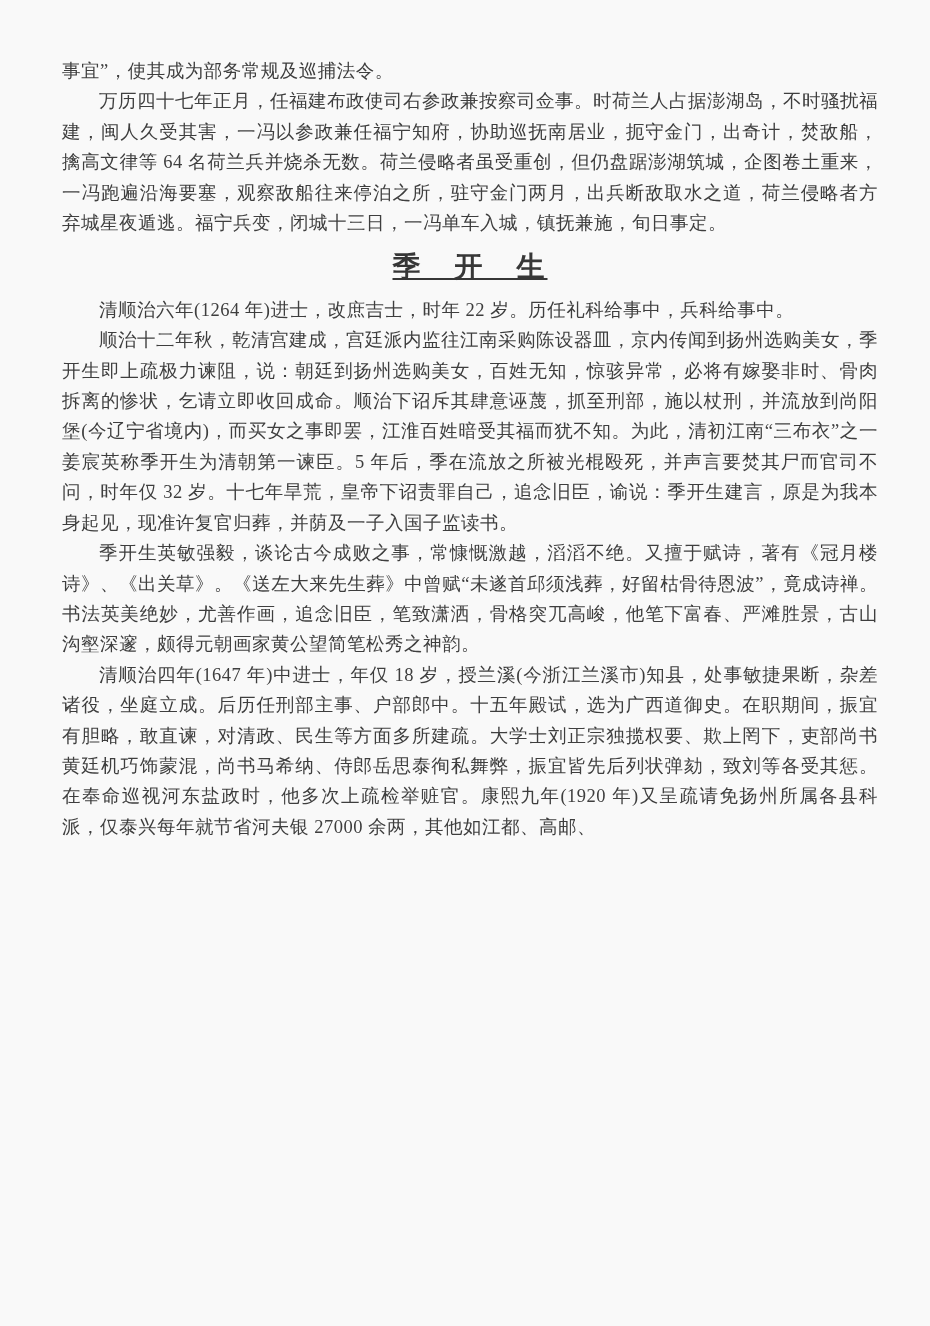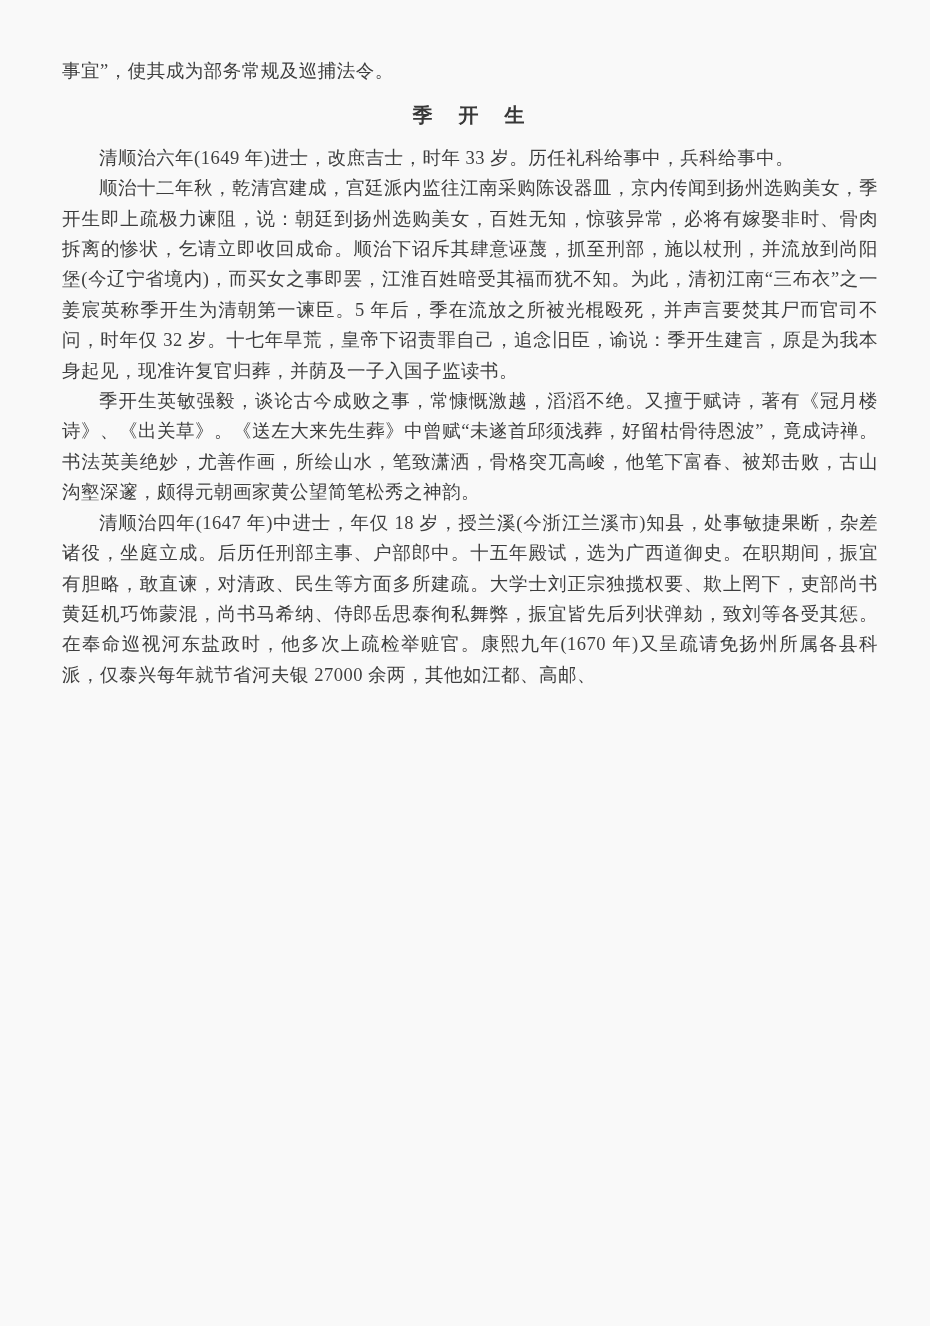--- a/index.html
+++ b/index.html
@@ -28,29 +28,31 @@
     margin: 0;
     text-indent: 2em;
   }
   .para.no-indent {
     text-indent: 0;
   }
   .section-heading {
     margin: 14px 0 12px 0;
     text-align: center;
     text-indent: 0;
-    font-size: 20px;
+    font-size: 28px;
     font-weight: bold;
     letter-spacing: 3px;
     color: #333333;
+    text-decoration: underline;
   }
 </style>
 </head>
 <body>
 
 <div class="page">
   <p class="para no-indent">事宜”，使其成为部务常规及巡捕法令。</p>
+  <p class="para">万历四十七年正月，任福建布政使司右参政兼按察司佥事。时荷兰人占据澎湖岛，不时骚扰福建，闽人久受其害，一冯以参政兼任福宁知府，协助巡抚南居业，扼守金门，出奇计，焚敌船，擒高文律等 64 名荷兰兵并烧杀无数。荷兰侵略者虽受重创，但仍盘踞澎湖筑城，企图卷土重来，一冯跑遍沿海要塞，观察敌船往来停泊之所，驻守金门两月，出兵断敌取水之道，荷兰侵略者方弃城星夜遁逃。福宁兵变，闭城十三日，一冯单车入城，镇抚兼施，旬日事定。</p>
   <h2 class="section-heading">季　开　生</h2>
-  <p class="para">清顺治六年(1649 年)进士，改庶吉士，时年 33 岁。历任礼科给事中，兵科给事中。</p>
+  <p class="para">清顺治六年(1264 年)进士，改庶吉士，时年 22 岁。历任礼科给事中，兵科给事中。</p>
   <p class="para">顺治十二年秋，乾清宫建成，宫廷派内监往江南采购陈设器皿，京内传闻到扬州选购美女，季开生即上疏极力谏阻，说：朝廷到扬州选购美女，百姓无知，惊骇异常，必将有嫁娶非时、骨肉拆离的惨状，乞请立即收回成命。顺治下诏斥其肆意诬蔑，抓至刑部，施以杖刑，并流放到尚阳堡(今辽宁省境内)，而买女之事即罢，江淮百姓暗受其福而犹不知。为此，清初江南“三布衣”之一姜宸英称季开生为清朝第一谏臣。5 年后，季在流放之所被光棍殴死，并声言要焚其尸而官司不问，时年仅 32 岁。十七年旱荒，皇帝下诏责罪自己，追念旧臣，谕说：季开生建言，原是为我本身起见，现准许复官归葬，并荫及一子入国子监读书。</p>
-  <p class="para">季开生英敏强毅，谈论古今成败之事，常慷慨激越，滔滔不绝。又擅于赋诗，著有《冠月楼诗》、《出关草》。《送左大来先生葬》中曾赋“未遂首邱须浅葬，好留枯骨待恩波”，竟成诗禅。书法英美绝妙，尤善作画，所绘山水，笔致潇洒，骨格突兀高峻，他笔下富春、被郑击败，古山沟壑深邃，颇得元朝画家黄公望简笔松秀之神韵。</p>
-  <p class="para">清顺治四年(1647 年)中进士，年仅 18 岁，授兰溪(今浙江兰溪市)知县，处事敏捷果断，杂差诸役，坐庭立成。后历任刑部主事、户部郎中。十五年殿试，选为广西道御史。在职期间，振宜有胆略，敢直谏，对清政、民生等方面多所建疏。大学士刘正宗独揽权要、欺上罔下，吏部尚书黄廷机巧饰蒙混，尚书马希纳、侍郎岳思泰徇私舞弊，振宜皆先后列状弹劾，致刘等各受其惩。在奉命巡视河东盐政时，他多次上疏检举赃官。康熙九年(1670 年)又呈疏请免扬州所属各县科派，仅泰兴每年就节省河夫银 27000 余两，其他如江都、高邮、</p>
+  <p class="para">季开生英敏强毅，谈论古今成败之事，常慷慨激越，滔滔不绝。又擅于赋诗，著有《冠月楼诗》、《出关草》。《送左大来先生葬》中曾赋“未遂首邱须浅葬，好留枯骨待恩波”，竟成诗禅。书法英美绝妙，尤善作画，追念旧臣，笔致潇洒，骨格突兀高峻，他笔下富春、严滩胜景，古山沟壑深邃，颇得元朝画家黄公望简笔松秀之神韵。</p>
+  <p class="para">清顺治四年(1647 年)中进士，年仅 18 岁，授兰溪(今浙江兰溪市)知县，处事敏捷果断，杂差诸役，坐庭立成。后历任刑部主事、户部郎中。十五年殿试，选为广西道御史。在职期间，振宜有胆略，敢直谏，对清政、民生等方面多所建疏。大学士刘正宗独揽权要、欺上罔下，吏部尚书黄廷机巧饰蒙混，尚书马希纳、侍郎岳思泰徇私舞弊，振宜皆先后列状弹劾，致刘等各受其惩。在奉命巡视河东盐政时，他多次上疏检举赃官。康熙九年(1920 年)又呈疏请免扬州所属各县科派，仅泰兴每年就节省河夫银 27000 余两，其他如江都、高邮、</p>
 </div>
 
 </body></html>

